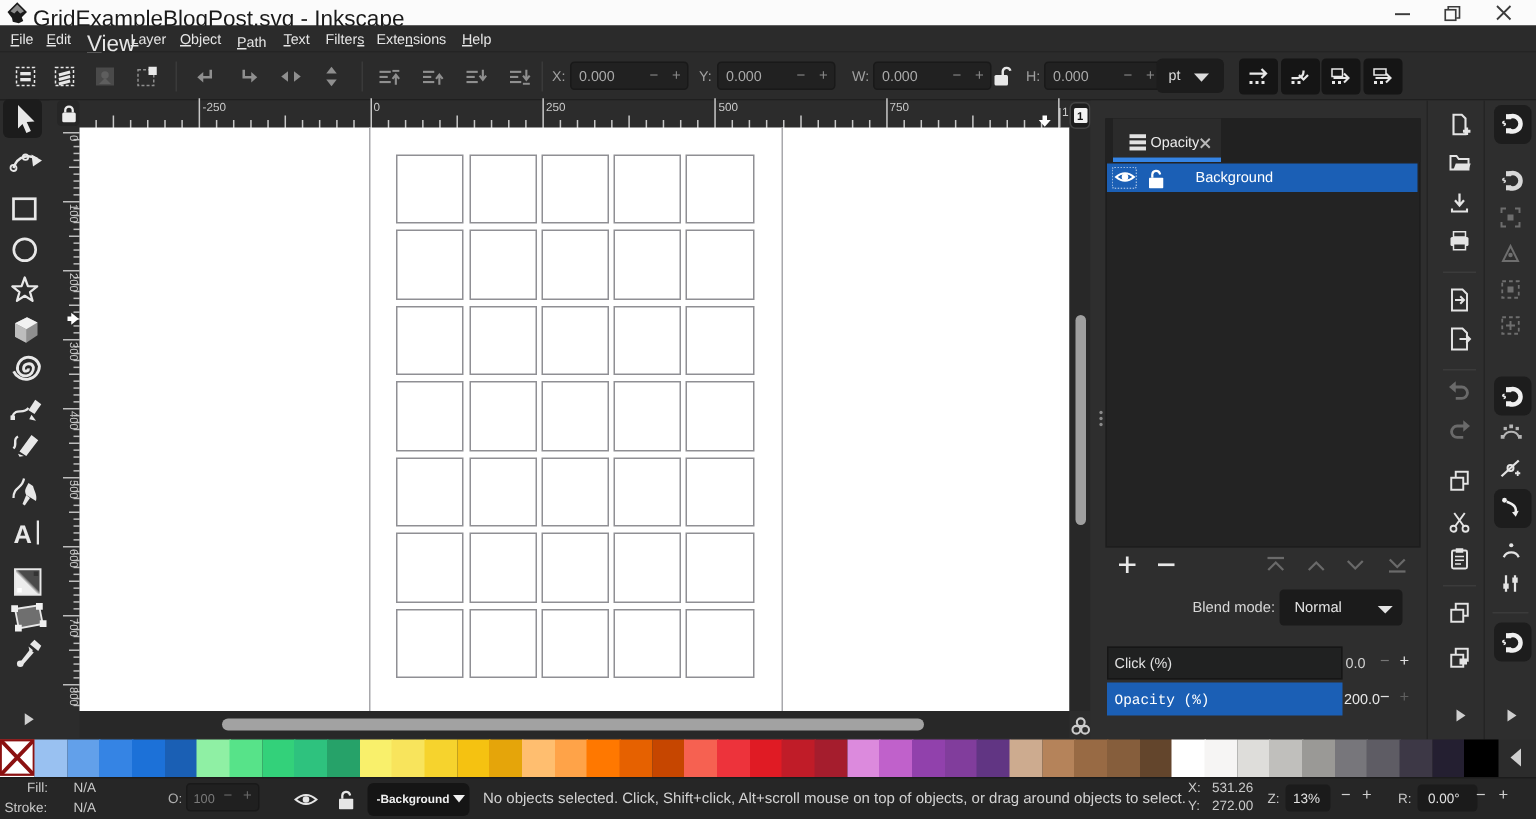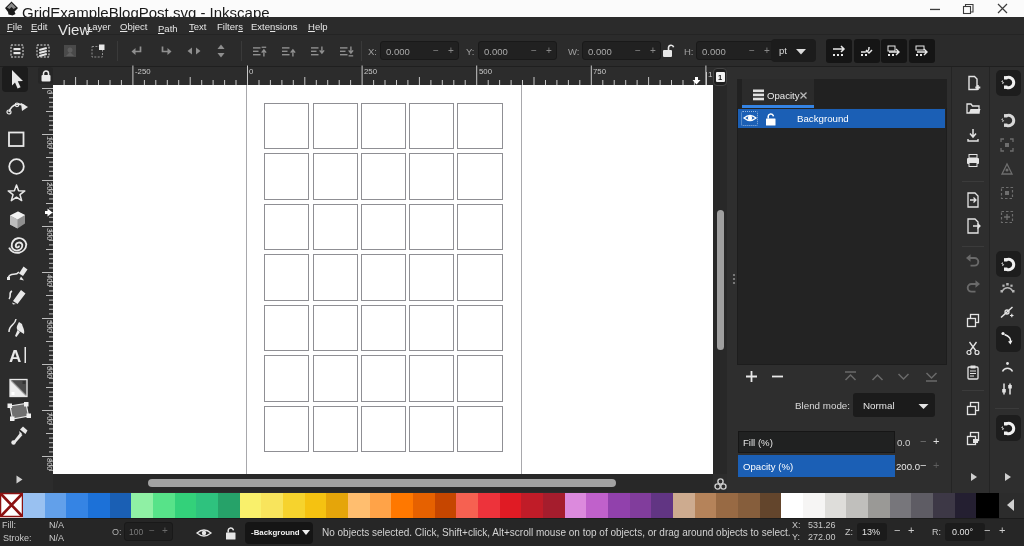--- a/index.html
+++ b/index.html
@@ -503,26 +503,26 @@
     <path d="M2 12 L13 12" stroke="#6a6a6a" stroke-width="1.5"></path>
     <path d="M2.5 4 L7.5 9 L12.5 4" stroke="#6a6a6a" stroke-width="1.5" fill="none"></path>
   </svg>
 <div class="t" style="left:795px;top:400px;font-size:9.8px;color:#d8d8d8;">Blend mode:</div>
 <div class="a" style="left:853px;top:393px;width:82px;height:24px;background:#1b1b1b;border-radius:3px;"></div>
 <div class="t" style="left:863px;top:400px;font-size:9.8px;color:#e4e4e4;">Normal</div>
 <svg class="a" style="left:917px;top:403px" width="13" height="7" viewBox="0 0 13 7">
     <path d="M1.5 1 L11.5 1 L6.5 6 Z" fill="#e4e4e4"></path>
   </svg>
 <div class="a" style="left:738px;top:431px;width:157px;height:22px;background:#202121;border:1px solid #161616;"></div>
-<div class="t" style="left:743px;top:437px;font-size:9.6px;color:#e2e2e2;">Fill (%)</div>
+<div class="t" style="left:743px;top:437px;font-size:9.6px;color:#e2e2e2;">Click (%)</div>
 <div class="t" style="left:897px;top:437px;font-size:9.6px;color:#d0d0d0;">0.0</div>
 <div class="t" style="left:920px;top:435px;font-size:11px;color:#777;">−</div>
 <div class="t" style="left:933px;top:435px;font-size:11px;color:#e0e0e0;">+</div>
 <div class="a" style="left:738px;top:455px;width:157px;height:22px;background:#1b5fb5;"></div>
-<div class="t" style="left:743px;top:461px;font-size:9.6px;color:#ffffff;">Opacity (%)</div>
+<div class="t" style="left:743px;top:461px;font-size:9.6px;color:#ffffff;font-family:Liberation Mono, monospace;">Opacity (%)</div>
 <div class="t" style="left:896px;top:461px;font-size:9.6px;color:#e8e8e8;">200.0</div>
 <div class="t" style="left:920px;top:459px;font-size:11px;color:#e0e0e0;">−</div>
 <div class="t" style="left:933px;top:459px;font-size:11px;color:#5f5f5f;">+</div>
 <div class="a" style="left:951px;top:67px;width:1px;height:427px;background:#242424;"></div>
 <div class="a" style="left:989px;top:67px;width:1px;height:427px;background:#242424;"></div>
 <svg class="a" style="left:965px;top:75px" width="16" height="16" viewBox="0 0 16 16">
     <path d="M4 1.5 L9.5 1.5 L12 4 L12 14.5 L4 14.5 Z" fill="none" stroke="#e4e4e4" stroke-width="1.4"></path>
     <path d="M12.8 10 L12.8 15 M10.3 12.5 L15.3 12.5" stroke="#e4e4e4" stroke-width="1.9"></path>
   </svg>
 <svg class="a" style="left:965px;top:100px" width="16" height="16" viewBox="0 0 16 16">
@@ -706,21 +706,21 @@
 <div class="a" style="left:868.13px;top:492.5px;width:22.2px;height:25px;background:#9a9996;"></div>
 <div class="a" style="left:889.8px;top:492.5px;width:22.2px;height:25px;background:#77767b;"></div>
 <div class="a" style="left:911.47px;top:492.5px;width:22.2px;height:25px;background:#5e5c64;"></div>
 <div class="a" style="left:933.14px;top:492.5px;width:22.2px;height:25px;background:#3d3846;"></div>
 <div class="a" style="left:954.81px;top:492.5px;width:22.2px;height:25px;background:#241f31;"></div>
 <div class="a" style="left:976.48px;top:492.5px;width:22.2px;height:25px;background:#000000;"></div>
 <svg class="a" style="left:1006px;top:498px" width="9" height="14" viewBox="0 0 9 14">
     <path d="M8 1 L1 7 L8 13 Z" fill="#d0d0d0"></path>
   </svg>
 <div class="a" style="left:0px;top:518px;width:1024px;height:28px;background:#262626;border-top:1px solid #1c1c1c;"></div>
-<div class="t" style="left:2px;top:520px;font-size:9px;color:#c9c9c9;">Fill:</div>
+<div class="t" style="left:18px;top:520px;font-size:9px;color:#c9c9c9;">Fill:</div>
 <div class="t" style="left:49px;top:520px;font-size:9px;color:#c9c9c9;">N/A</div>
 <div class="t" style="left:3px;top:533px;font-size:9px;color:#c9c9c9;">Stroke:</div>
 <div class="t" style="left:49px;top:533px;font-size:9px;color:#c9c9c9;">N/A</div>
 <div class="t" style="left:112px;top:527px;font-size:9px;color:#b0b0b0;">O:</div>
 <div class="a" style="left:124px;top:522px;width:49px;height:19px;background:#202020;border:1px solid #191919;border-radius:3px;"></div>
 <div class="t" style="left:129px;top:527px;font-size:8.5px;color:#7a7a7a;">100</div>
 <div class="t" style="left:149px;top:525px;font-size:10px;color:#6a6a6a;">−</div>
 <div class="t" style="left:162px;top:525px;font-size:10px;color:#6a6a6a;">+</div>
 <svg class="a" style="left:196px;top:527px" width="16" height="12" viewBox="0 0 16 12">
     <path d="M1 6 Q8 0 15 6 Q8 12 1 6 Z" fill="none" stroke="#e6e6e6" stroke-width="1.3"></path>

